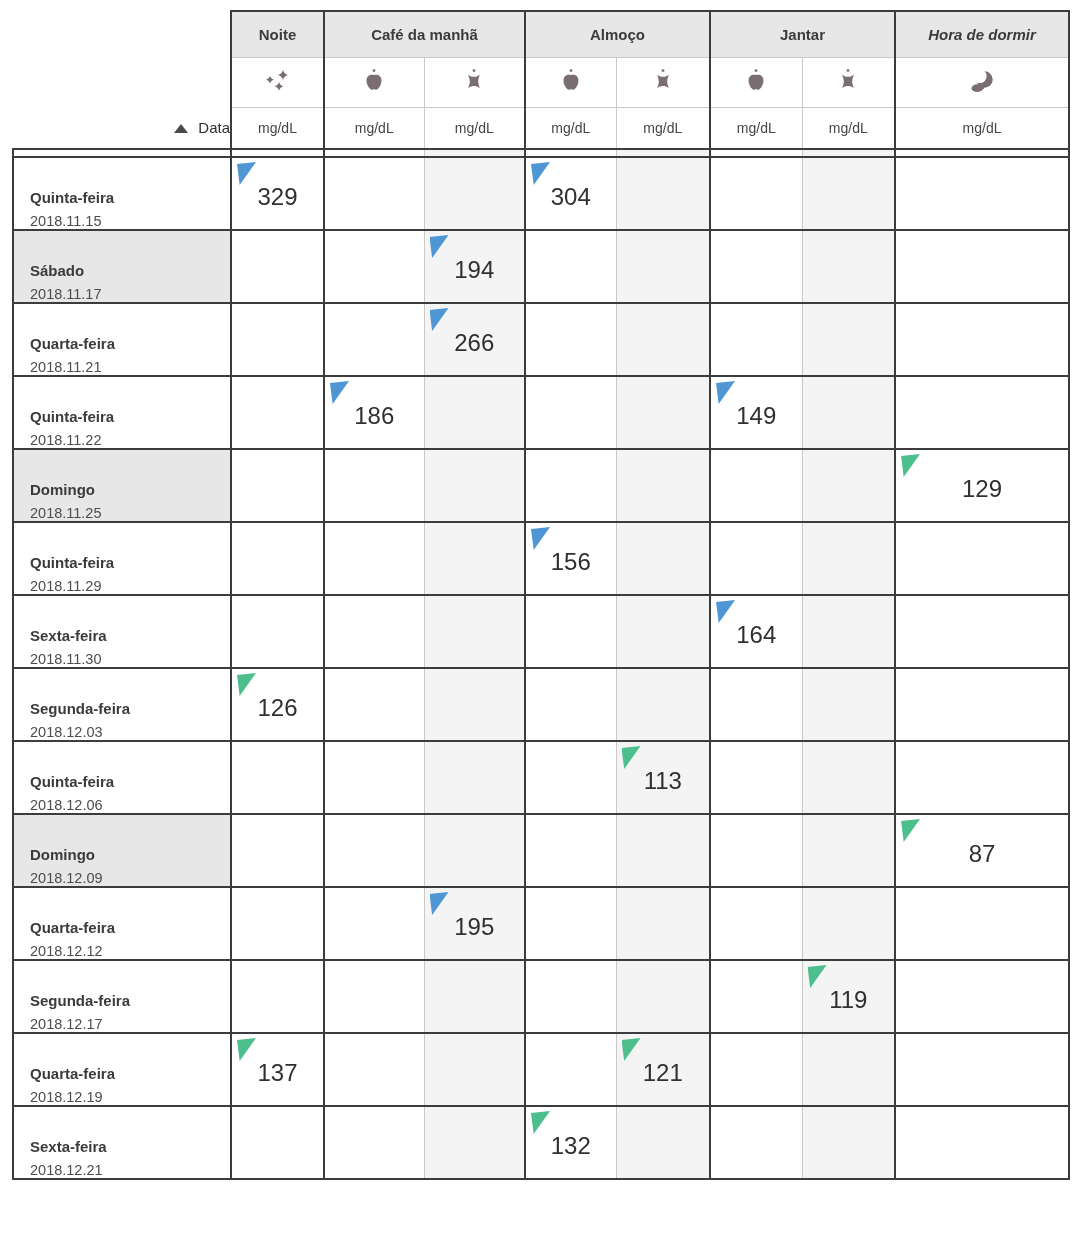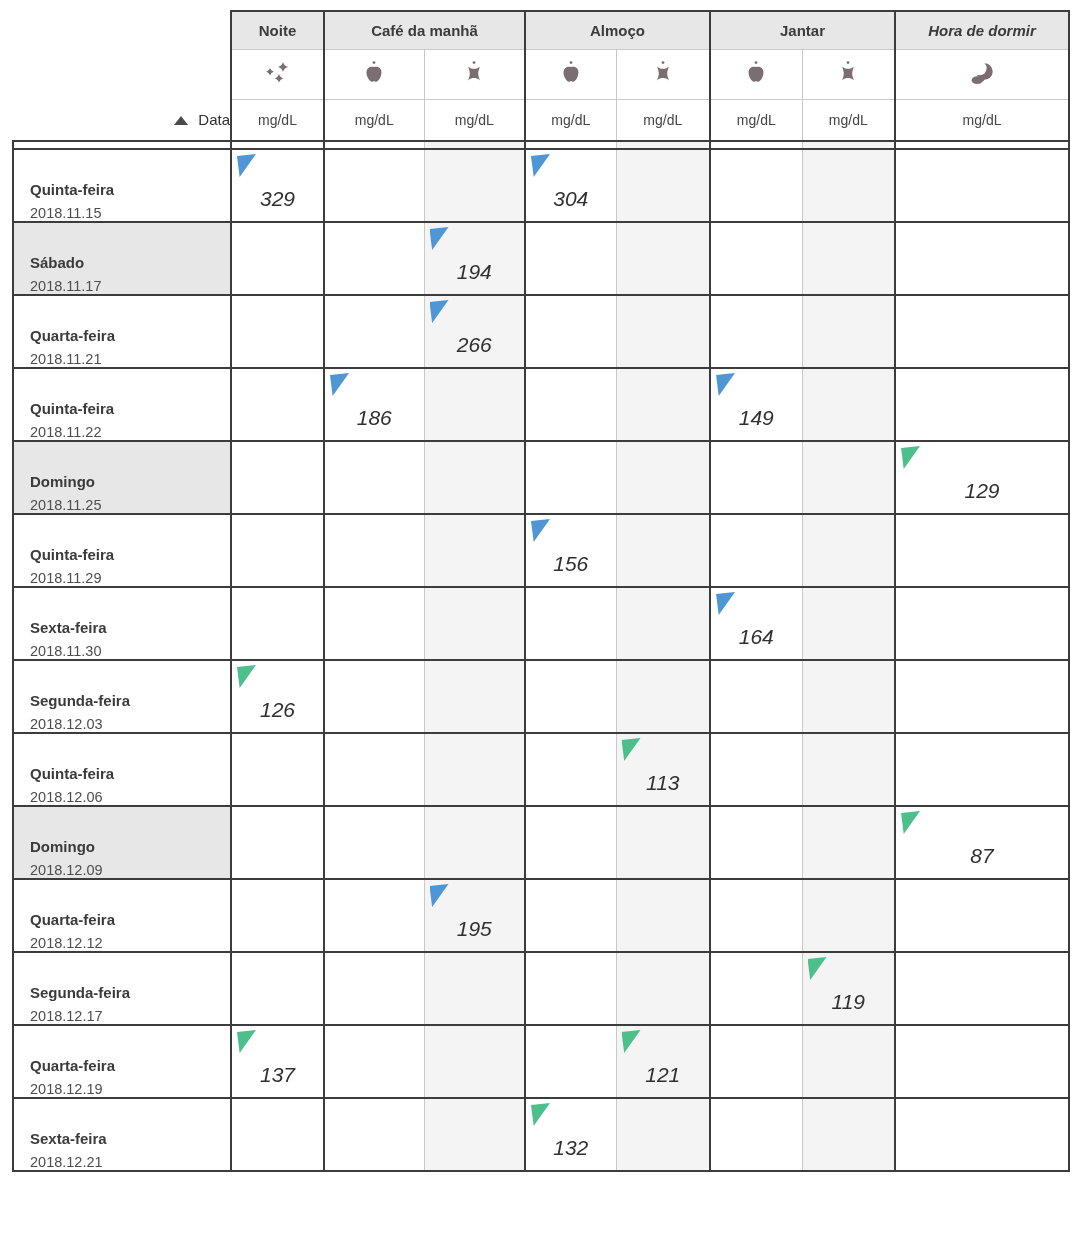--- a/index.html
+++ b/index.html
@@ -24,21 +24,21 @@
     margin:10px 0 0 12px;width:1056px;
   }
   td,th{font-weight:normal;}
   
   th.blank{background:#fff;border:none;}
   .group-cell{
     background:var(--header-bg);
     border-left:2px solid var(--dark);
     border-top:2px solid var(--dark);
     border-bottom:1px solid var(--light);
-    height:38px;text-align:center;
+    height:46px;text-align:center;
     font-size:15px;font-weight:bold;color:var(--day);
   }
   .group-cell:last-child{border-right:2px solid var(--dark);font-style:italic;}
   .icon-row td{height:50px;text-align:center;vertical-align:middle;background:#fff;
     border-bottom:1px solid var(--light);}
   .unit-row td{height:42px;text-align:center;vertical-align:middle;background:#fff;
     font-size:14px;color:var(--unit);border-bottom:2px solid var(--dark);}
   .unit-row td.date-head{
     text-align:right;padding-left:16px;font-size:15px;color:#2f2f2f;
     border-left:none;background:#fff;
@@ -63,21 +63,21 @@
     padding:27px 12px 0 16px;vertical-align:top;
   }
   .date-cell.weekend{background:var(--header-bg);}
   .date-cell .day{font-size:15px;font-weight:bold;color:var(--day);margin-top:4px;}
   .date-cell .date{font-size:14.5px;color:var(--date);margin-top:7px;}
   .val-cell{
     position:relative;height:72px;background:#fff;
     text-align:center;vertical-align:middle;
   }
   .val-cell.shaded{background:var(--shade);}
-  .value{font-size:21px;color:var(--value);position:relative;top:13px;font-style:italic;}
+  .value{font-size:24px;color:var(--value);position:relative;top:3px;}
   .marker{
     position:absolute;left:5px;top:4px;width:19px;height:23px;
     clip-path:polygon(0 9%,100% 0,14% 100%);
   }
   svg{display:block;margin:0 auto;}
 </style>
 </head>
 <body>
 
 <table>

